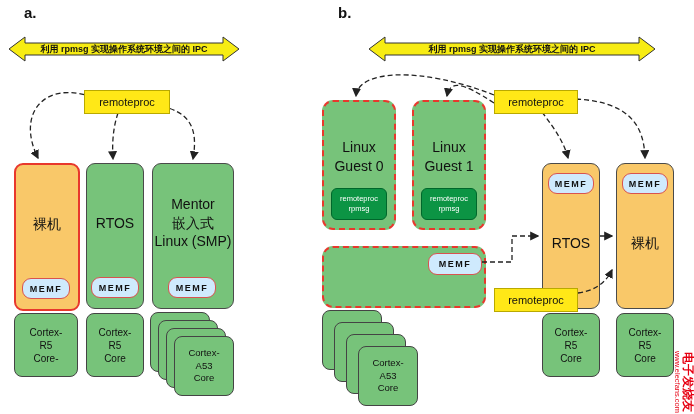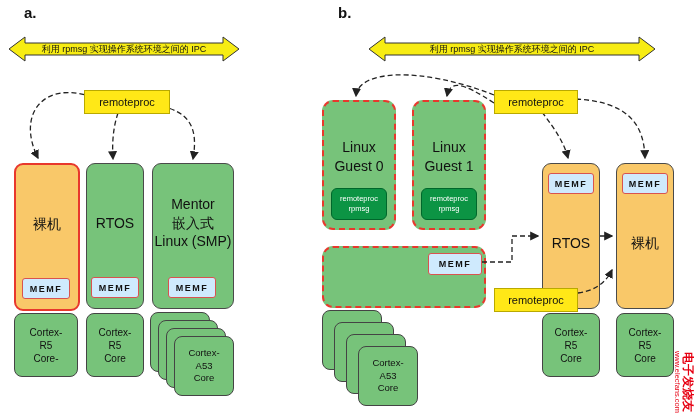--- a/index.html
+++ b/index.html
@@ -9,34 +9,34 @@
   }
   .abs{position:absolute;}
   .center{display:flex;align-items:center;justify-content:center;text-align:center;}
   .ml{white-space:pre-line;}
   .panel-label{font-size:15px;font-weight:bold;}
   .banner{position:absolute;}
   .banner svg{position:absolute;left:0;top:0;}
   .banner .btxt{
     position:absolute;left:0;top:0;width:100%;height:100%;
     display:flex;align-items:center;justify-content:center;
-    font-size:9px;font-weight:400;white-space:nowrap;color:#111;
+    font-size:9px;font-weight:700;white-space:nowrap;color:#111;
   }
   .rp{
     background:#ffe817;border:1px solid #b9a900;
     display:flex;align-items:center;justify-content:center;
     font-size:11px;color:#111;z-index:11;
   }
   .greenbox{background:#77c37a;border:1.2px solid #4a4a4a;border-radius:9px;}
   .orangebox{background:#f9c869;border:1.2px solid #4a4a4a;border-radius:9px;}
   .redsolid{border:2px solid #e8382d;}
   .reddash{border:2px dashed #e8382d;border-radius:11px;background:#77c37a;}
   .title{font-size:14px;line-height:1.35;}
   .memf{
-    position:absolute;background:#cfeafd;border:1.6px solid #d9534f;border-radius:3px;
+    position:absolute;background:#cfeafd;border:1.6px solid #d9534f;border-radius:9px;
     display:flex;align-items:center;justify-content:center;
     font-size:9px;font-weight:bold;letter-spacing:1.5px;color:#111;z-index:12;
   }
   .dgbadge{
     position:absolute;background:#0c9444;border:1px solid #00672b;border-radius:6px;
     display:flex;align-items:center;justify-content:center;
     color:#fff;font-size:7.5px;line-height:1.3;text-align:center;
   }
   .corebox{
     position:absolute;background:#77c37a;border:1.2px solid #444;border-radius:8px;

